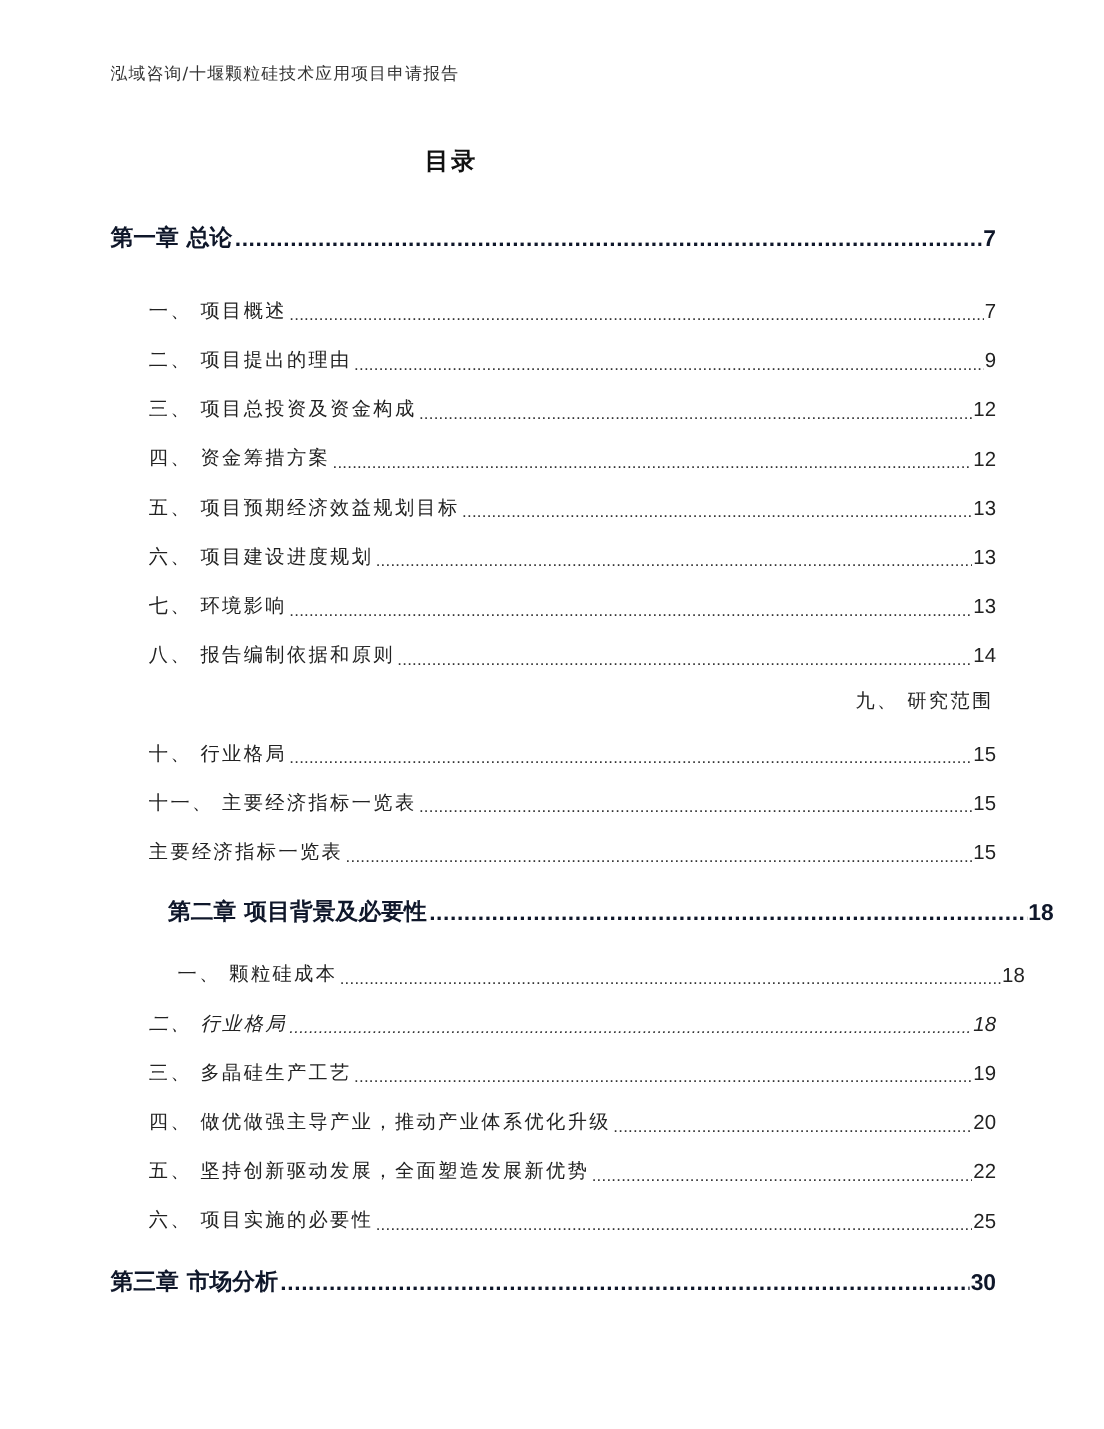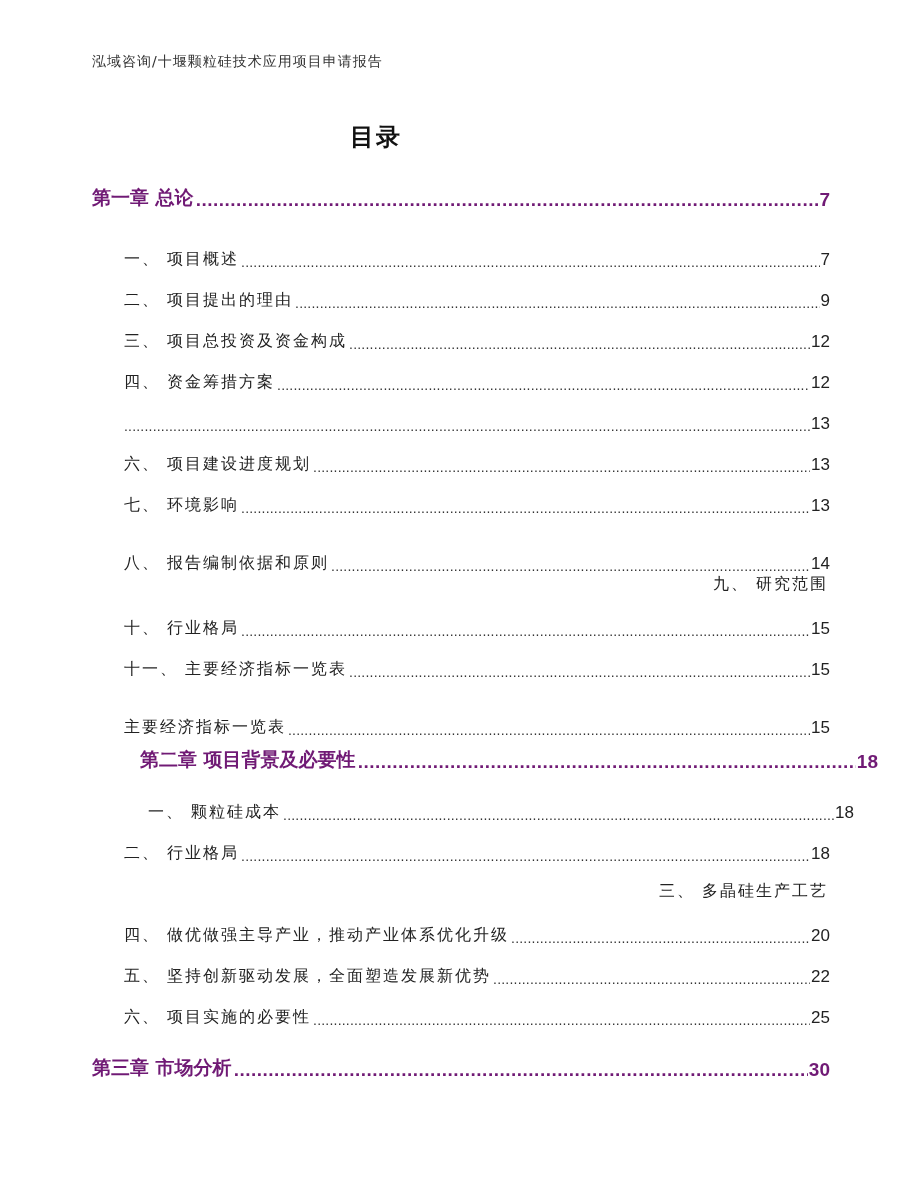--- a/index.html
+++ b/index.html
@@ -6,37 +6,37 @@
     body {
       width: 920px; height: 1191px; position: relative; overflow: hidden;
       font-family: "DejaVu Sans", "Liberation Sans", sans-serif; color: #1a1a1a;
     }
     .header {
       position: absolute; left: 92px; top: 53px;
       font-size: 14px; color: #333; letter-spacing: 1px;
     }
     .title {
       position: absolute; left: 0; width: 752px; top: 121px; text-align: center;
-      font-size: 24px; font-weight: bold; letter-spacing: 2px; color: #111;
+      font-size: 20px; font-weight: bold; letter-spacing: 2px; color: #111;
     }
     .toc { position: absolute; left: 92px; top: 0; width: 738px; }
     .entry {
       position: absolute; left: 0; width: 738px; display: flex; align-items: flex-end;
       white-space: nowrap; overflow: hidden;
     }
     .entry .label { flex: 0 0 auto; padding-right: 2px; }
     .entry .leader {
       flex: 1 1 auto; overflow: hidden; white-space: nowrap;
       font-family: "Liberation Sans", sans-serif;
     }
     .entry .leader::before {
       content: "................................................................................................................................................................................................................................................";
     }
     .entry .page { flex: 0 0 auto; font-family: "Liberation Sans", sans-serif; padding-left: 1px; }
-    .chapter { font-size: 19px; font-weight: bold; color: #701a75; height: 28px; }
+    .chapter { font-size: 19px; font-weight: bold; color: #0f172a; height: 28px; }
     .chapter .leader { font-weight: bold; letter-spacing: 0.5px; }
     .chapter .page { font-size: 19px; }
     .section { left: 32px; width: 706px; font-size: 16px; color: #222; height: 24px; letter-spacing: 2px; }
     .section .leader { letter-spacing: 0.2px; font-size: 14px; color: #333; }
     .section .page { font-size: 17px; letter-spacing: 0; }
   </style>
 </head>
 <body>
 
 <div class="header">泓域咨询/十堰颗粒硅技术应用项目申请报告</div>
@@ -62,74 +62,75 @@
       <span class="label">三、 项目总投资及资金构成</span>
       <span class="leader"></span>
       <span class="page">12</span>
     </div>
     <div class="entry section" style="top: 369px;">
       <span class="label">四、 资金筹措方案</span>
       <span class="leader"></span>
       <span class="page">12</span>
     </div>
     <div class="entry section" style="top: 410px;">
+      <span class="label">五、 项目预期经济效益规划目标</span>
       <span class="leader"></span>
       <span class="page">13</span>
     </div>
     <div class="entry section" style="top: 451px;">
       <span class="label">六、 项目建设进度规划</span>
       <span class="leader"></span>
       <span class="page">13</span>
     </div>
     <div class="entry section" style="top: 492px;">
       <span class="label">七、 环境影响</span>
       <span class="leader"></span>
       <span class="page">13</span>
     </div>
-    <div class="entry section" style="top: 550px; justify-content: flex-end;">
+    <div class="entry section" style="top: 533px; justify-content: flex-end;">
       <span class="label">八、 报告编制依据和原则</span>
       <span class="leader"></span>
       <span class="page">14</span>
     </div>
     <div class="entry section" style="top: 574px; flex-direction: column;">
       <span class="label">九、 研究范围</span>
       <span class="leader"></span>
       <span class="page">15</span>
     </div>
     <div class="entry section" style="top: 615px;">
       <span class="label">十、 行业格局</span>
       <span class="leader"></span>
       <span class="page">15</span>
     </div>
     <div class="entry section" style="top: 656px;">
       <span class="label">十一、 主要经济指标一览表</span>
       <span class="leader"></span>
       <span class="page">15</span>
     </div>
-    <div class="entry section" style="top: 714px;">
+    <div class="entry section" style="top: 697px;">
       <span class="label">主要经济指标一览表</span>
       <span class="leader"></span>
       <span class="page">15</span>
     </div>
     <div class="entry chapter" style="top: 745px; margin-left: 48px;">
       <span class="label">第二章 项目背景及必要性</span>
       <span class="leader"></span>
       <span class="page">18</span>
     </div>
     <div class="entry section" style="top: 799px; margin-left: 24px;">
       <span class="label">一、 颗粒硅成本</span>
       <span class="leader"></span>
       <span class="page">18</span>
     </div>
-    <div class="entry section" style="top: 840px;">
+    <div class="entry section" style="top: 840px; font-style: italic;">
       <span class="label">二、 行业格局</span>
       <span class="leader"></span>
       <span class="page">18</span>
     </div>
-    <div class="entry section" style="top: 881px; flex-direction: column;">
+    <div class="entry section" style="top: 881px;">
       <span class="label">三、 多晶硅生产工艺</span>
       <span class="leader"></span>
       <span class="page">19</span>
     </div>
     <div class="entry section" style="top: 922px;">
       <span class="label">四、 做优做强主导产业，推动产业体系优化升级</span>
       <span class="leader"></span>
       <span class="page">20</span>
     </div>
     <div class="entry section" style="top: 963px;">

